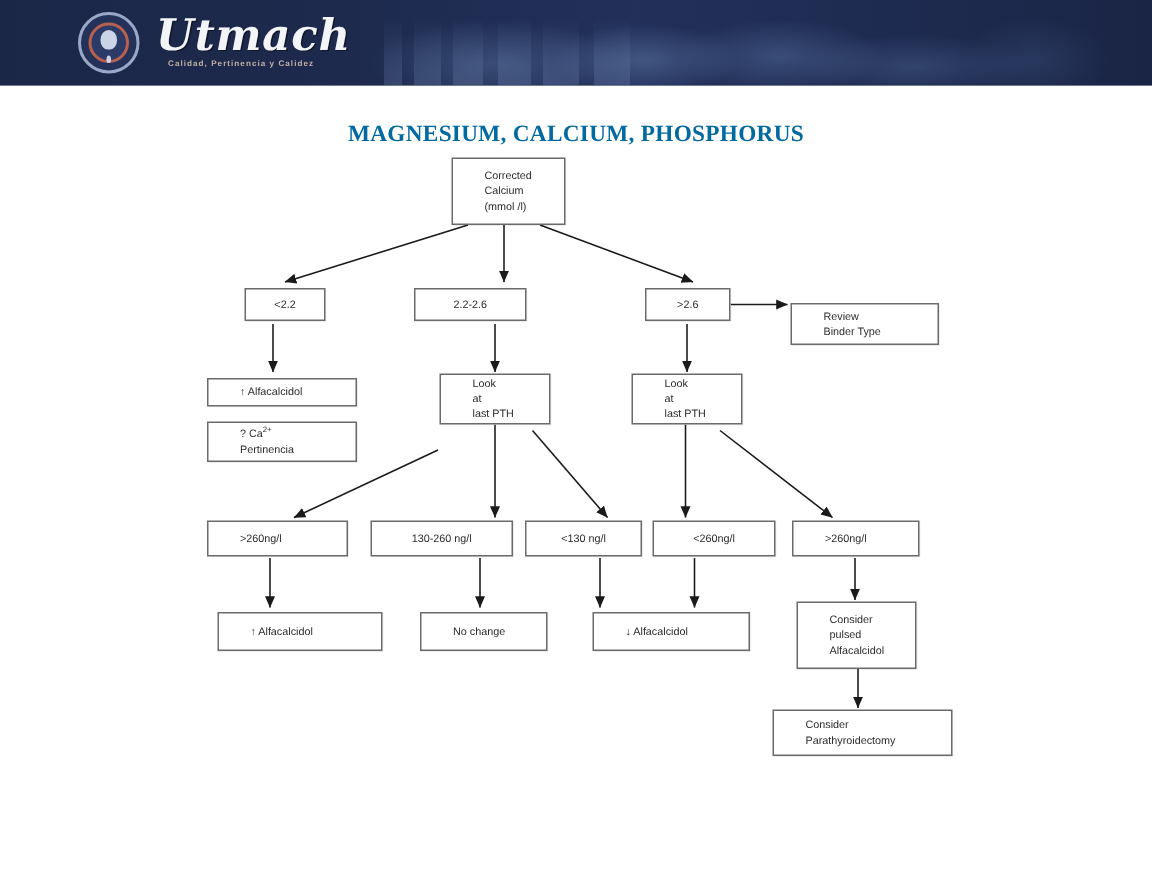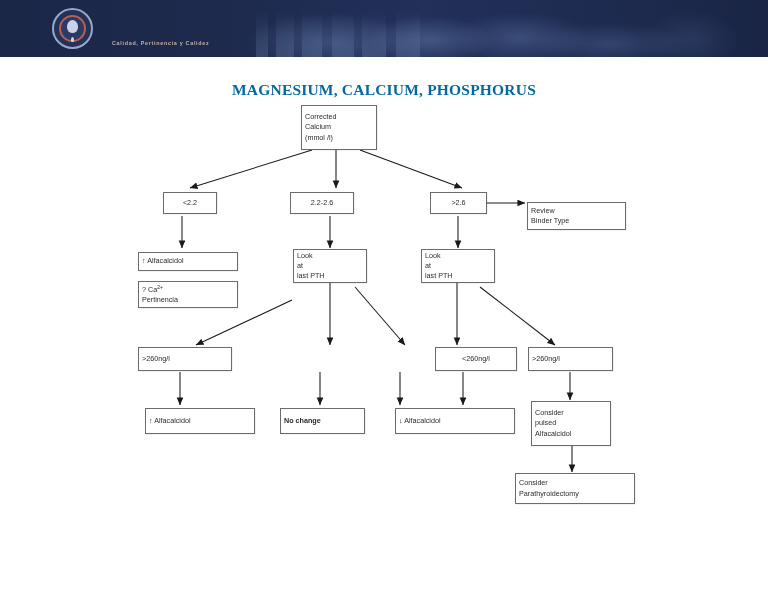--- a/index.html
+++ b/index.html
@@ -140,21 +140,21 @@
     pointer-events: none;
   }
   .node {
     position: absolute;
     box-sizing: border-box;
     border: 1px solid #6b6b6b;
     background: #ffffff;
     color: #2b2b2b;
     font-size: 7.2px;
     line-height: 1.42;
-    padding: 3px 3px;
+    padding: 3px 21px;
     display: flex;
     flex-direction: column;
     justify-content: center;
     white-space: pre-line;
     box-shadow: 0.5px 0.5px 0 rgba(0,0,0,0.10);
   }
   .node.center { align-items: center; text-align: center; }
   .node .ln { display: block; }
   .node .ln.sp {
     display: flex;
@@ -164,20 +164,21 @@
   }
   sup { font-size: 5.2px; vertical-align: super; }
 </style>
 </head>
 <body>
 
 <div class="banner">
   <div class="banner-bg"></div>
   <div class="banner-buildings"></div>
   <div class="seal"></div>
+  <div class="wordmark">Utmach</div>
   <div class="tagline">Calidad, Pertinencia y Calidez</div>
 </div>
 
 <div class="chart-title">MAGNESIUM, CALCIUM, PHOSPHORUS</div>
 
 <div class="flow">
 
   <svg class="svg-layer" viewBox="0 0 768 594" width="768" height="594" xmlns="http://www.w3.org/2000/svg">
     <defs>
       <marker id="ah" markerWidth="9" markerHeight="9" refX="7.2" refY="3.2" orient="auto" markerUnits="strokeWidth">
@@ -216,21 +217,21 @@
 
   <div class="node" style="left:301px; top:105px; width:76px; height:45px;">
     <span class="ln">Corrected
 Calcium
 (mmol /l)</span>
   </div>
 
   <div class="node center" style="left:163px; top:192px; width:54px; height:22px;">
     <span class="ln">&lt;2.2</span>
   </div>
-  <div class="node center" style="left:290px; top:192px; width:64px; height:22px;align-items:center;">
+  <div class="node center" style="left:276px; top:192px; width:75px; height:22px;align-items:center;">
     <span class="ln">2.2-2.6</span>
   </div>
   <div class="node center" style="left:430px; top:192px; width:57px; height:22px;">
     <span class="ln">&gt;2.6</span>
   </div>
   <div class="node" style="left:527px; top:202px; width:99px; height:28px;">
     <span class="ln">Review
 Binder Type</span>
   </div>
 
@@ -247,34 +248,40 @@
     <span class="ln">last PTH</span>
   </div>
   <div class="node" style="left:421px; top:249px; width:74px; height:34px;">
     <span class="ln sp"><span>Look</span><span>at</span></span>
     <span class="ln">last PTH</span>
   </div>
 
   <div class="node" style="left:138px; top:347px; width:94px; height:24px;">
     <span class="ln">&gt;260ng/l</span>
   </div>
+  <div class="node center" style="left:247px; top:347px; width:95px; height:24px;">
+    <span class="ln">130-260  ng/l</span>
+  </div>
+  <div class="node center" style="left:350px; top:347px; width:78px; height:24px;">
+    <span class="ln">&lt;130  ng/l</span>
+  </div>
   <div class="node center" style="left:435px; top:347px; width:82px; height:24px;">
     <span class="ln">&lt;260ng/l</span>
   </div>
   <div class="node" style="left:528px; top:347px; width:85px; height:24px;">
     <span class="ln">&gt;260ng/l</span>
   </div>
 
   <div class="node" style="left:145px; top:408px; width:110px; height:26px;">
     <span class="ln">↑  Alfacalcidol</span>
   </div>
-  <div class="node" style="left:280px; top:408px; width:85px; height:26px;font-weight:bold;">
+  <div class="node" style="left:280px; top:408px; width:85px; height:26px;">
     <span class="ln">No change</span>
   </div>
-  <div class="node" style="left:395px; top:408px; width:120px; height:26px;">
+  <div class="node" style="left:395px; top:408px; width:105px; height:26px;">
     <span class="ln">↓  Alfacalcidol</span>
   </div>
   <div class="node" style="left:531px; top:401px; width:80px; height:45px;">
     <span class="ln">Consider
 pulsed
 Alfacalcidol</span>
   </div>
   <div class="node" style="left:515px; top:473px; width:120px; height:31px;">
     <span class="ln">Consider
 Parathyroidectomy</span>

